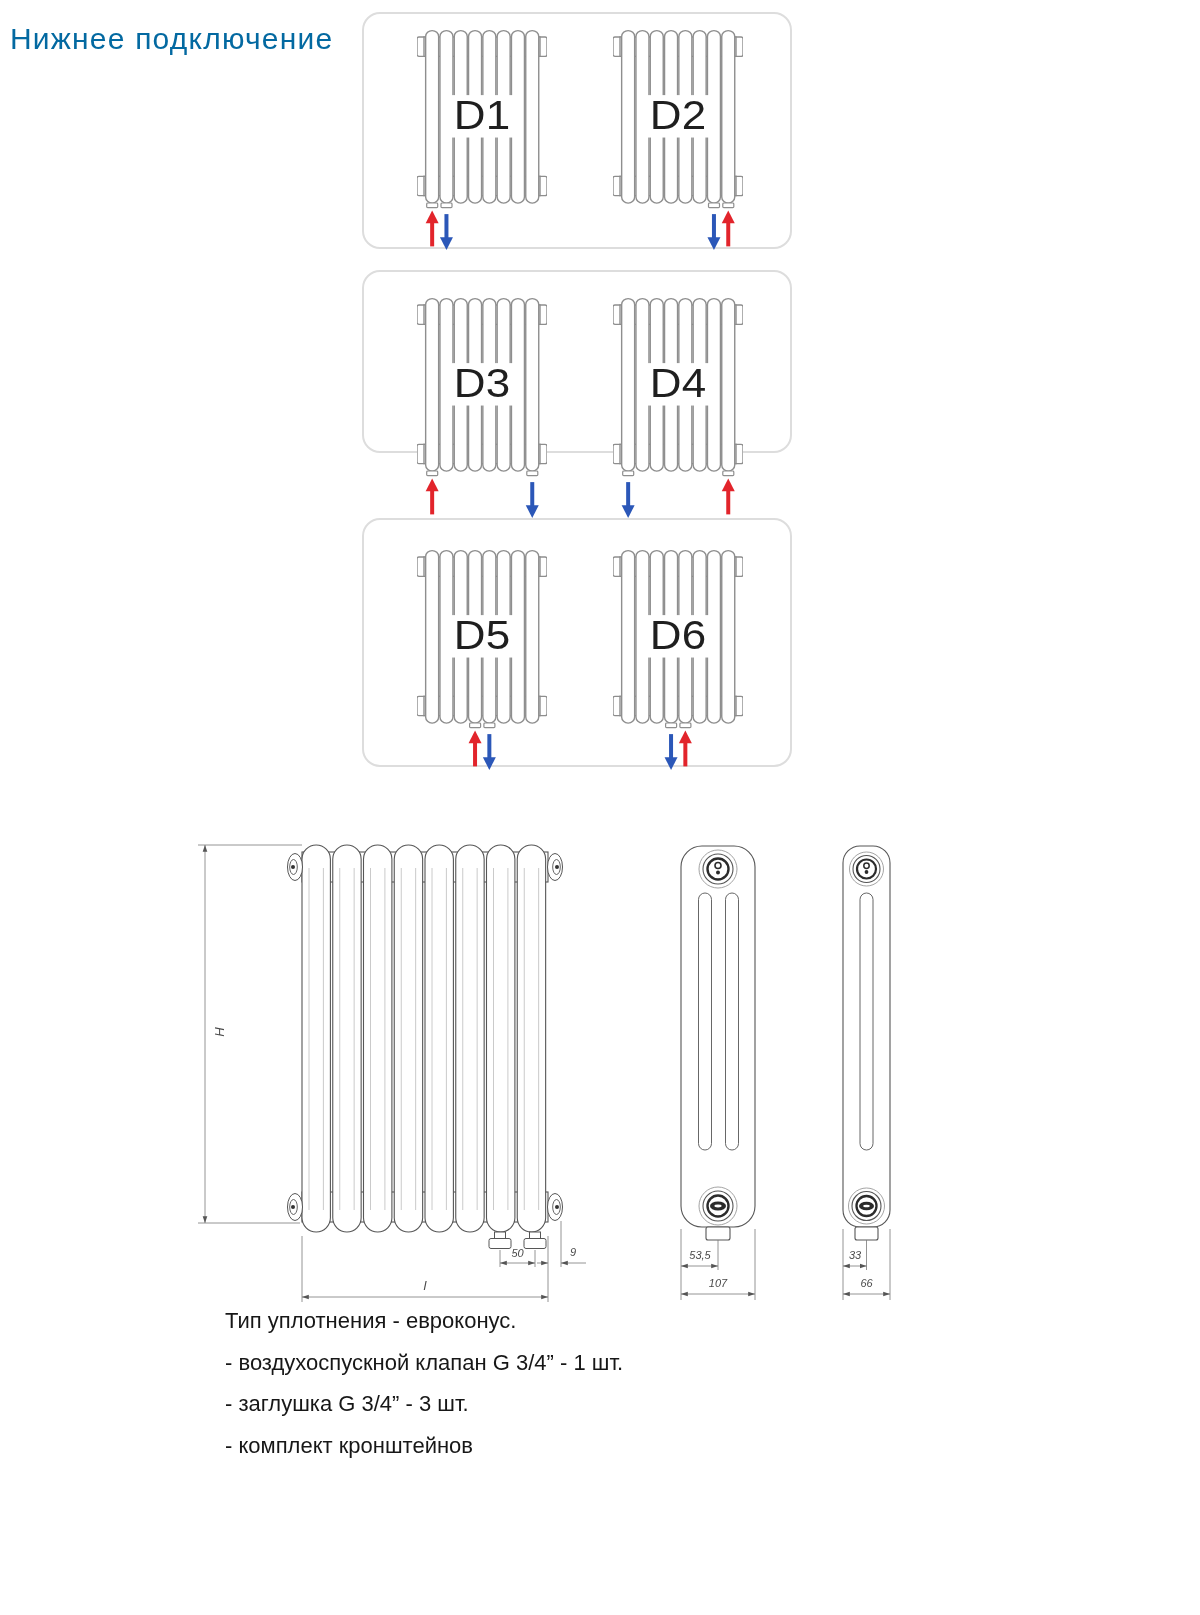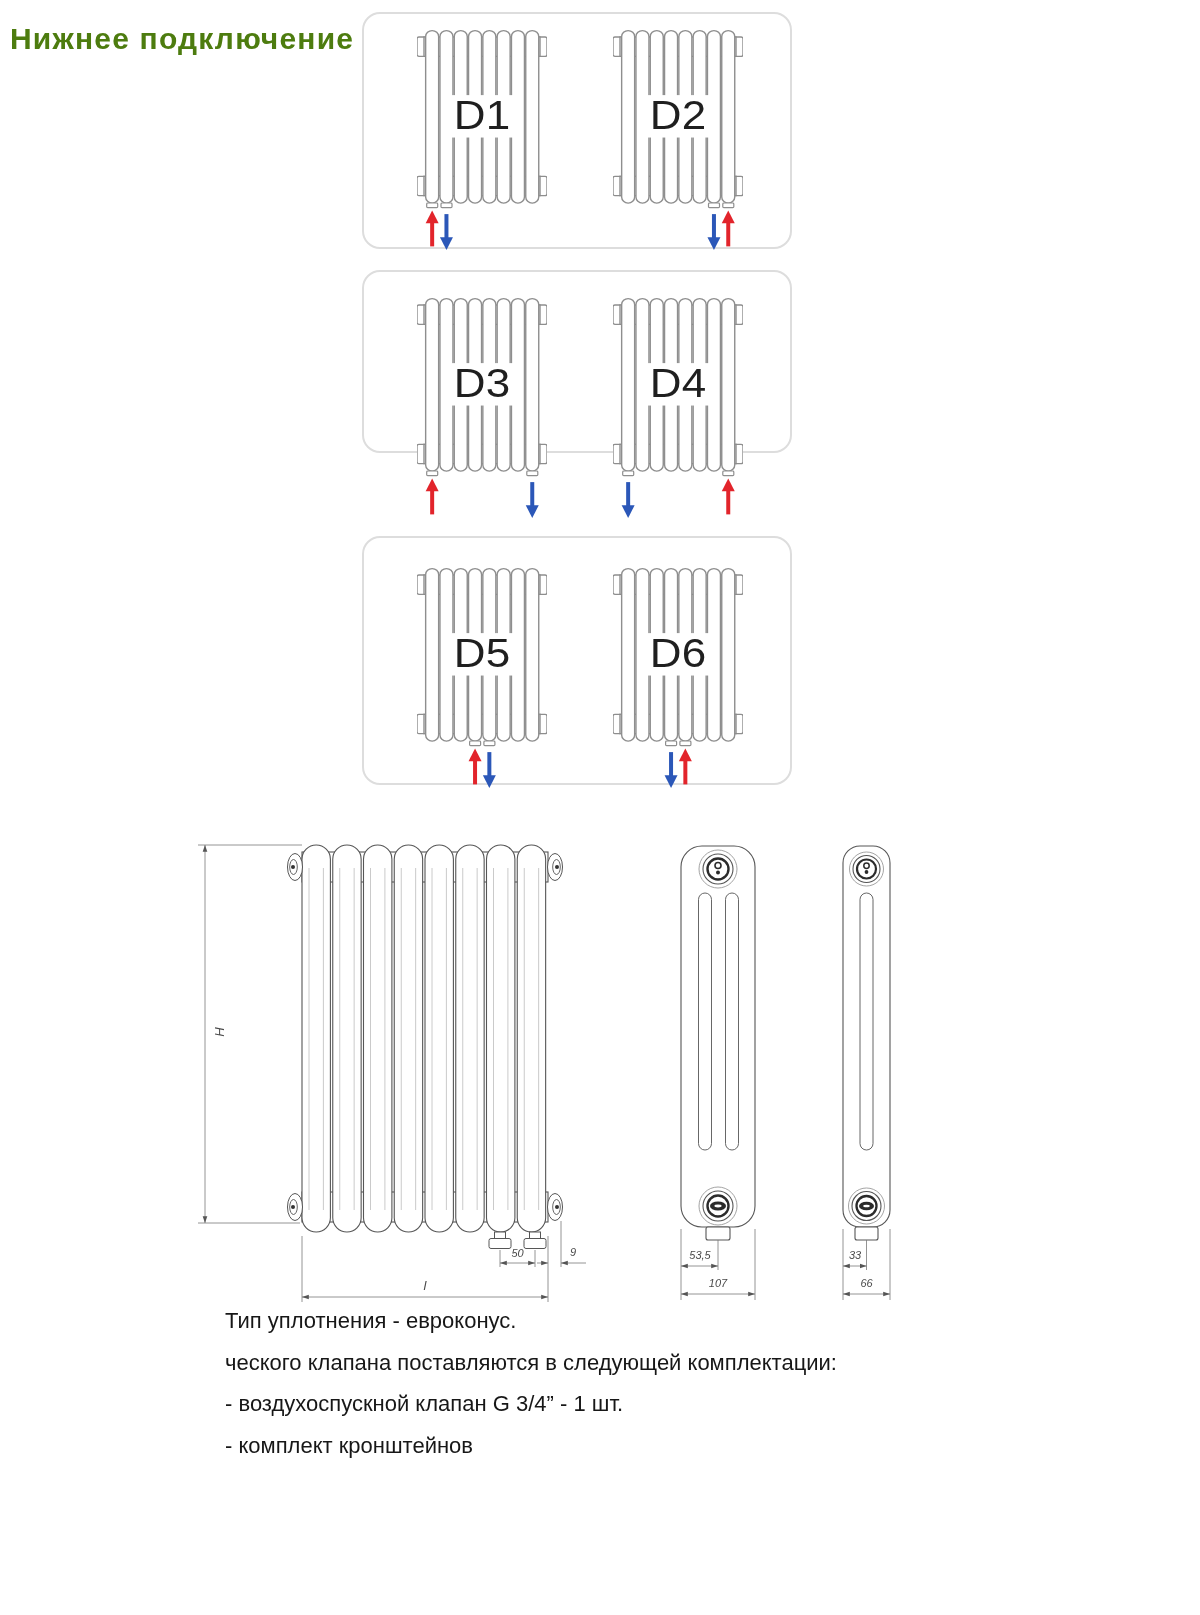--- a/index.html
+++ b/index.html
@@ -2,29 +2,29 @@
 <html><head>
 <meta charset="utf-8">
 <style>
   html,body{margin:0;padding:0;}
   body{
     width:1200px;height:1615px;position:relative;background:#ffffff;
     font-family:"Liberation Sans",sans-serif;overflow:hidden;
   }
   .page-title{
     position:absolute;left:10px;top:22px;margin:0;
-    font-size:30px;font-weight:700;color:#4d7c0f;letter-spacing:1.2px;
+    font-size:30px;font-weight:400;color:#0369a1;letter-spacing:1.2px;
   }
   .scheme-box{
     position:absolute;left:362px;width:430px;box-sizing:border-box;
     border:2px solid #dddddd;border-radius:18px;background:#fff;
   }
   #box1{top:12px;height:237px;text-align:right;}
   #box2{top:270px;height:183px;}
-  #box3{top:536px;height:249px;}
+  #box3{top:518px;height:249px;}
   .diagram{position:absolute;width:130px;height:226px;}
   .diagram.pos-left{left:53px;}
   .diagram.pos-right{left:249px;}
   #box1 .diagram{top:11px;}
   #box2 .diagram{top:21px;}
   #box3 .diagram{top:25px;}
   .tech{position:absolute;left:140px;top:820px;}
   .notes{
     position:absolute;left:225px;top:1300px;width:790px;
     font-size:22px;color:#171717;
@@ -356,17 +356,17 @@
     <text x="433" y="436">9</text>
     <text x="560" y="439">53,5</text>
     <text x="578" y="467">107</text>
     <text x="715" y="439">33</text>
     <text x="726.5" y="467">66</text>
   </g>
 </svg>
 
 <div class="notes">
   <p>Тип уплотнения - евроконус.</p>
-  <p>ческого клапана поставляются в следующей комплектации:</p>
   <p>- воздухоспускной клапан G 3/4” - 1 шт.</p>
+  <p>- заглушка G 3/4” - 3 шт.</p>
   <p>- комплект кронштейнов</p>
 
 </div>
 
 </body></html>

